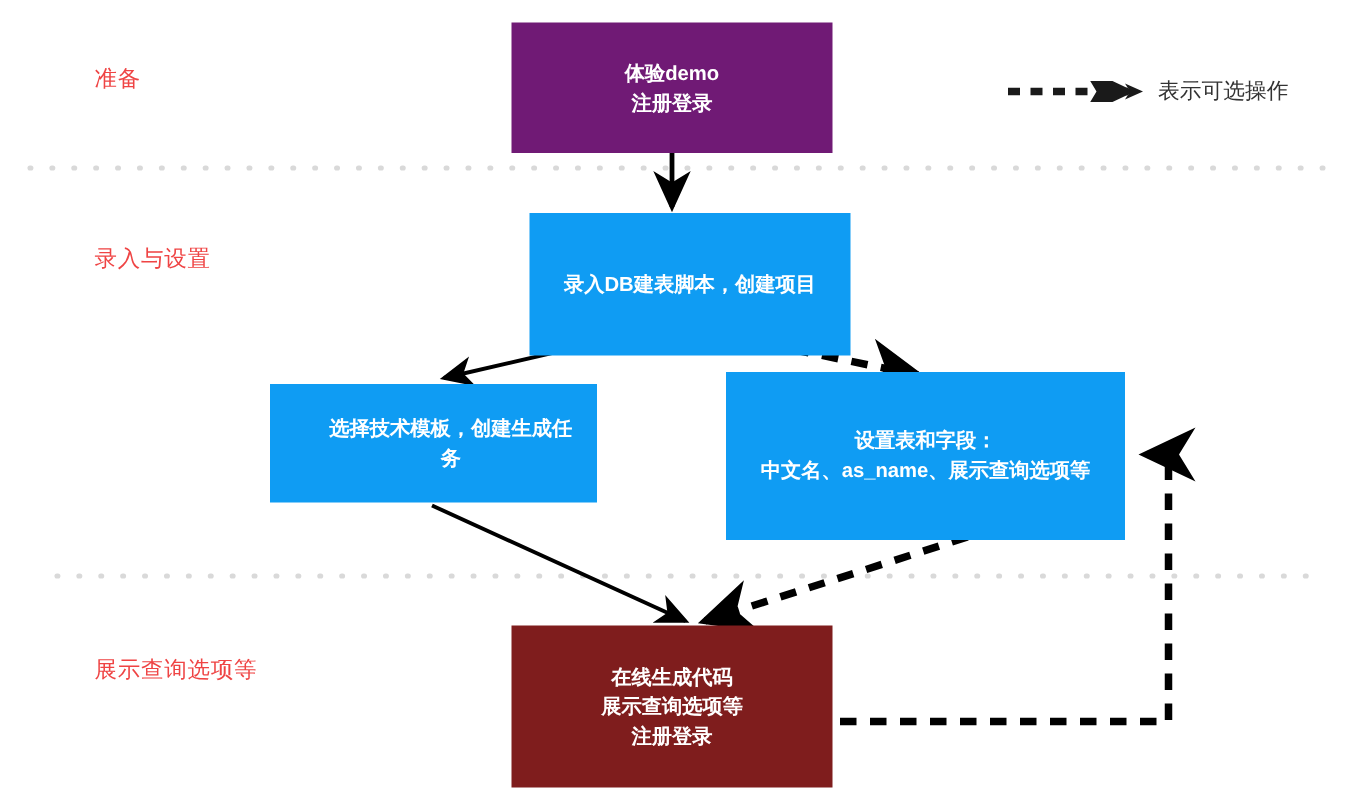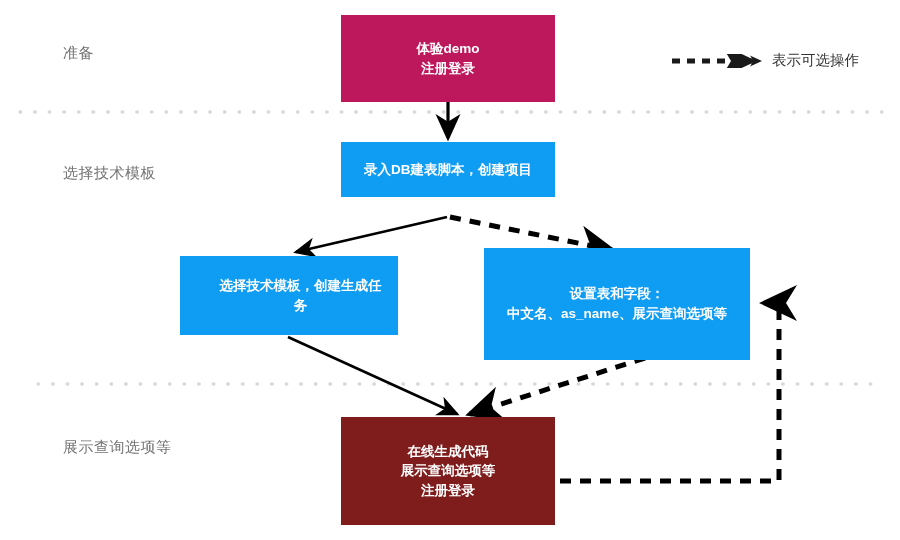--- a/index.html
+++ b/index.html
@@ -20,21 +20,21 @@
   .svg-layer {
     position: absolute;
     left: 0;
     top: 0;
     width: 900px;
     height: 540px;
     pointer-events: none;
   }
   .lane-label {
     position: absolute;
-    color: #737373;
+    color: #ef4444;
     font-size: 15px;
     line-height: 1.2;
     white-space: nowrap;
     letter-spacing: 0.5px;
   }
   .node {
     position: absolute;
     display: flex;
     align-items: center;
     justify-content: center;
@@ -96,32 +96,32 @@
 
     <line x1="288" y1="337" x2="457" y2="414" stroke="#000000" stroke-width="2.6" marker-end="url(#arrowSolid)"></line>
 
     <line x1="645" y1="358" x2="470" y2="414" stroke="#000000" stroke-width="5" stroke-dasharray="11 9" marker-end="url(#arrowDash)"></line>
 
     <polyline points="560,481 779,481 779,303 764,303" fill="none" stroke="#000000" stroke-width="5" stroke-dasharray="11 9" marker-end="url(#arrowDash)"></polyline>
   </svg>
 
   <div class="lane-label" style="left:63px; top:44px;">准备</div>
 
-  <div class="lane-label" style="left:63px; top:164px;">选择技术模板</div>
+  <div class="lane-label" style="left:63px; top:164px;">录入与设置</div>
 
   <div class="lane-label" style="left:63px; top:438px;">展示查询选项等</div>
 
-  <div class="node" style="left:341px; top:15px; width:214px; height:87px; background:#be185d;">
+  <div class="node" style="left:341px; top:15px; width:214px; height:87px; background:#701a75;">
     <span class="node-text">
       <span>体验demo</span><br>
       <span>注册登录</span>
     </span>
   </div>
 
-  <div class="node" style="left:341px; top:142px; width:214px; height:55px; background:#0f9cf3;">
+  <div class="node" style="left:353px; top:142px; width:214px; height:95px; background:#0f9cf3;">
     <span class="node-text">
       <span>录入DB建表脚本，创建项目</span>
     </span>
   </div>
 
   <div class="node" style="left:180px; top:256px; width:218px; height:79px; background:#0f9cf3;padding-left:31px;">
     <span class="node-text">
       <span>选择技术模板，创建生成任</span><br>
       <span>务</span>
     </span>

